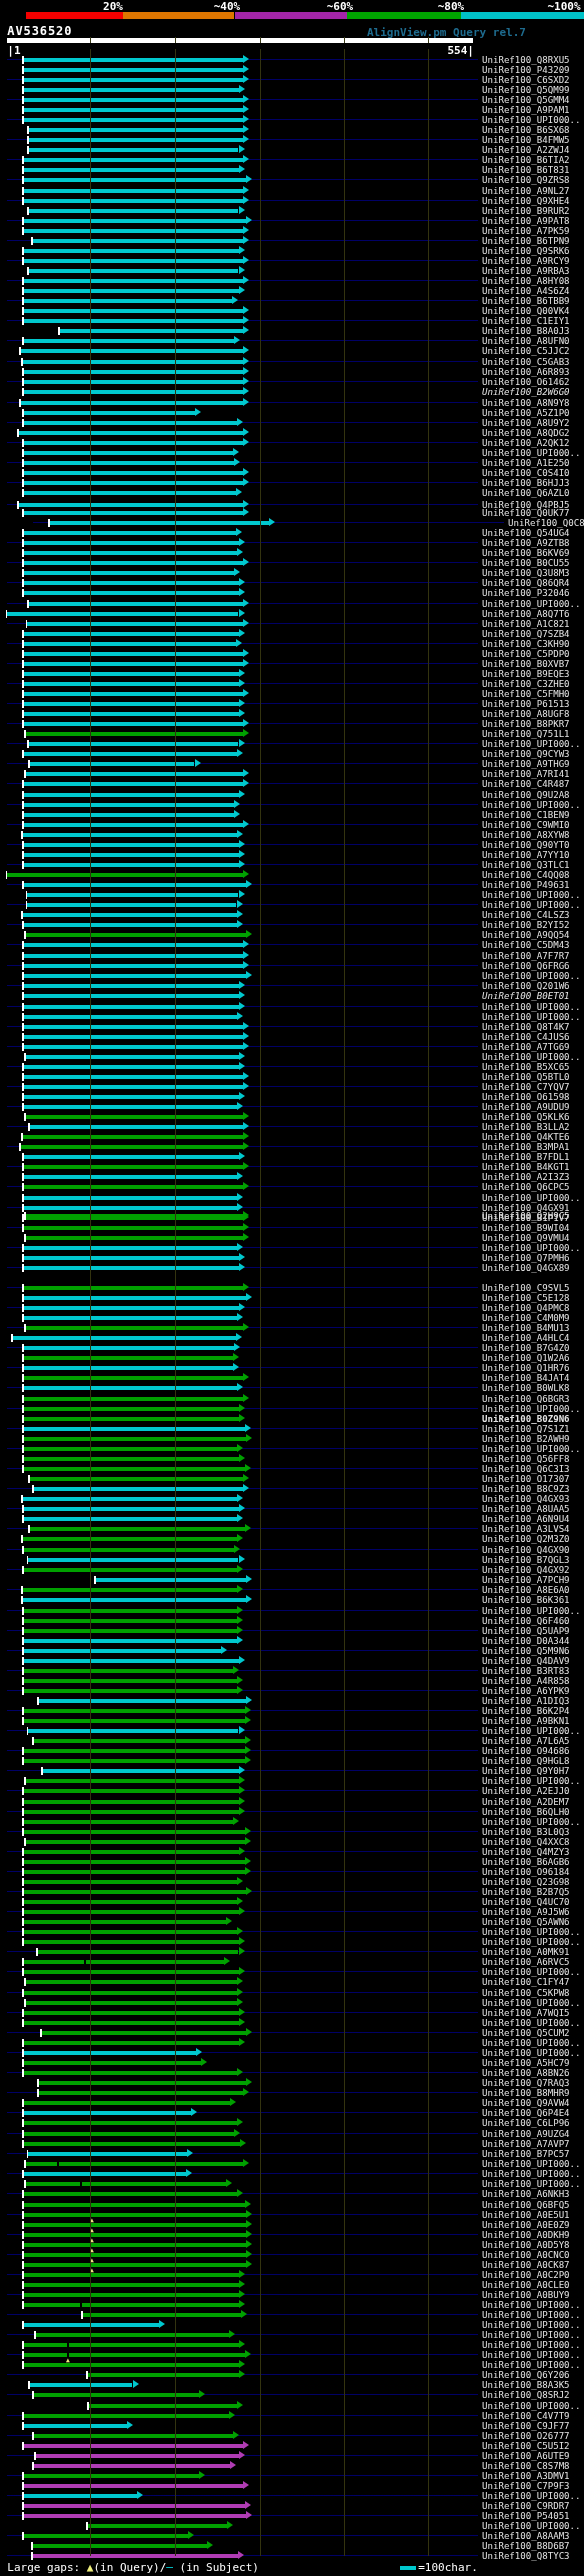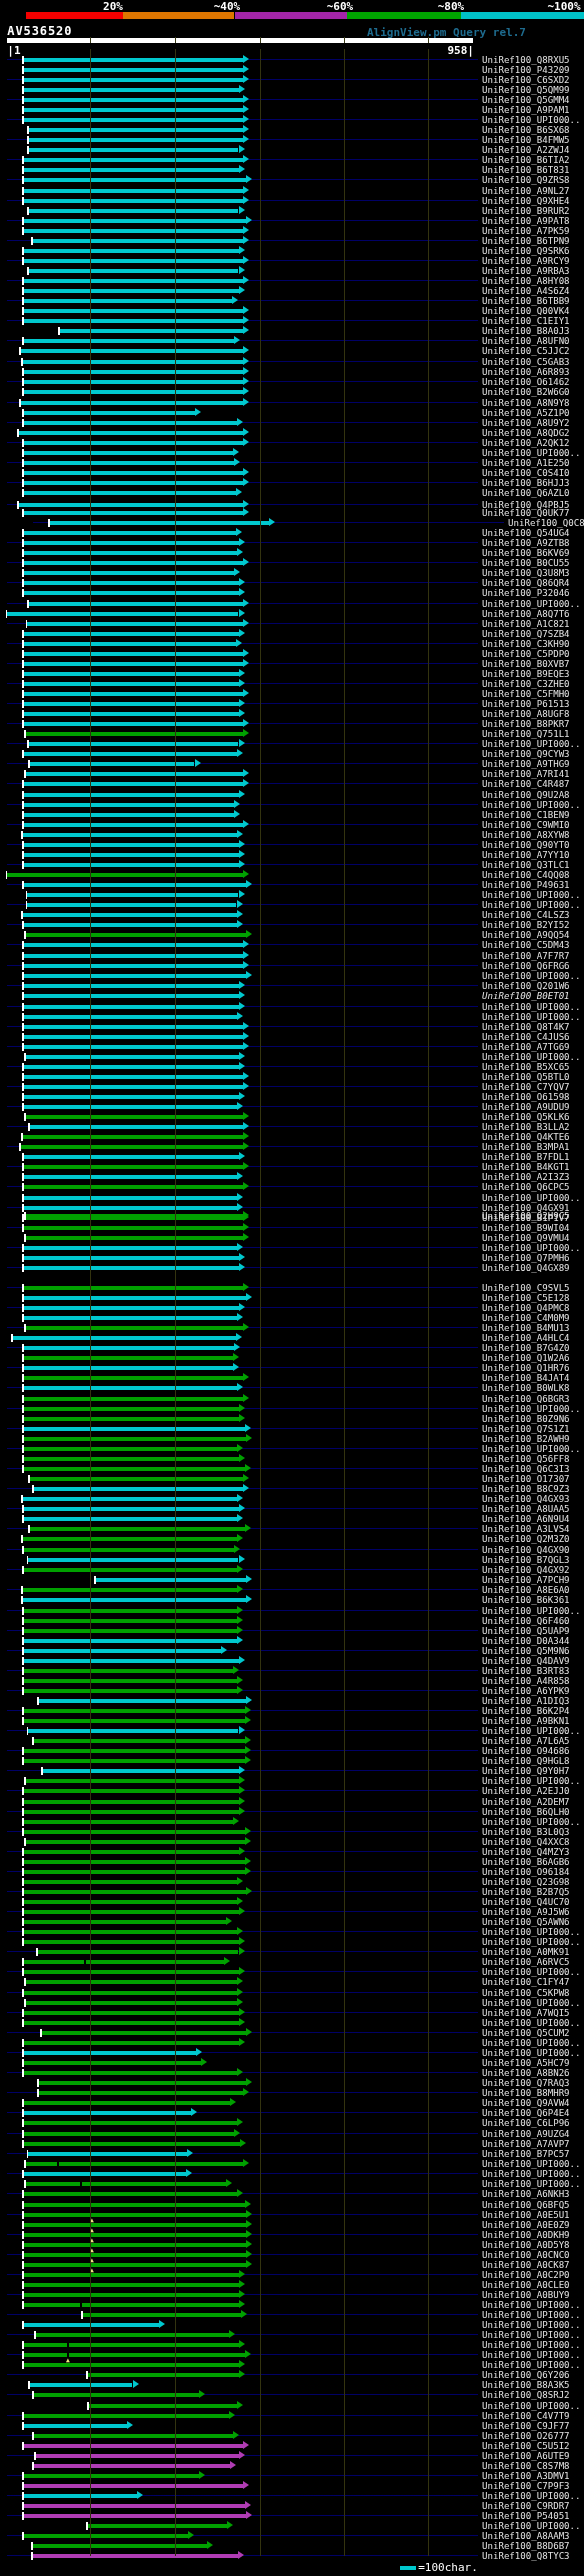--- a/index.html
+++ b/index.html
@@ -40,21 +40,21 @@
       <div class="pct" style="left: 340px;">~60%</div>
       <div class="seg" style="left: 347px; width: 114px; background: rgb(0, 164, 0);"></div>
       <div class="pct" style="left: 451px;">~80%</div>
       <div class="seg" style="left: 461px; width: 123px; background: rgb(0, 194, 200);"></div>
       <div class="pct" style="left: 564px;">~100%</div>
     </div>
   <div id="title">AV536520</div>
   <div id="credit">AlignView.pm Query rel.7</div>
   <div id="qbar"></div>
   <div id="startlab">|1</div>
-  <div id="endlab">958|</div>
+  <div id="endlab">554|</div>
   <div id="plot">
       <div class="row" style="top: 55px;">
         <div class="sline"></div>
         <div class="bar" style="left: 24px; width: 219px; background: rgb(0, 200, 206);"></div>
         <div class="stick" style="left: 22px;"></div>
         <div class="arrow" style="left: 243px; border-left: 6.4px solid rgb(0, 200, 206);"></div>
         <div class="lbl">UniRef100_Q8RXU5</div>
       </div>
       <div class="row" style="top: 65px;">
         <div class="bar" style="left: 24px; width: 219px; background: rgb(0, 200, 206);"></div>
@@ -257,21 +257,21 @@
         <div class="arrow" style="left: 243px; border-left: 6.4px solid rgb(0, 200, 206);"></div>
         <div class="lbl">UniRef100_A6R893</div>
       </div>
       <div class="row" style="top: 377px;">
         <div class="sline"></div>
         <div class="bar" style="left: 24px; width: 219px; background: rgb(0, 200, 206);"></div>
         <div class="stick" style="left: 22px;"></div>
         <div class="arrow" style="left: 243px; border-left: 6.4px solid rgb(0, 200, 206);"></div>
         <div class="lbl">UniRef100_O61462</div>
       </div>
-      <div class="row" style="top: 387px;">
+      <div class="row" style="top: 387px; font-style: italic;">
         <div class="bar" style="left: 24px; width: 219px; background: rgb(0, 200, 206);"></div>
         <div class="stick" style="left: 22px;"></div>
         <div class="arrow" style="left: 243px; border-left: 6.4px solid rgb(0, 200, 206);"></div>
         <div class="lbl">UniRef100_B2W6G0</div>
       </div>
       <div class="row" style="top: 398px;">
         <div class="sline"></div>
         <div class="bar" style="left: 21px; width: 222px; background: rgb(0, 200, 206);"></div>
         <div class="stick" style="left: 19px;"></div>
         <div class="arrow" style="left: 243px; border-left: 6.4px solid rgb(0, 200, 206);"></div>
@@ -920,21 +920,21 @@
         <div class="arrow" style="left: 243px; border-left: 6.4px solid rgb(0, 160, 0);"></div>
         <div class="lbl">UniRef100_Q6BGR3</div>
       </div>
       <div class="row" style="top: 1404px;">
         <div class="sline"></div>
         <div class="bar" style="left: 24px; width: 215px; background: rgb(0, 160, 0);"></div>
         <div class="stick" style="left: 22px;"></div>
         <div class="arrow" style="left: 239px; border-left: 6.4px solid rgb(0, 160, 0);"></div>
         <div class="lbl">UniRef100_UPI000..</div>
       </div>
-      <div class="row" style="top: 1414px;">
+      <div class="row" style="top: 1414px; font-weight: bold;">
         <div class="bar" style="left: 24px; width: 215px; background: rgb(0, 160, 0);"></div>
         <div class="stick" style="left: 22px;"></div>
         <div class="arrow" style="left: 239px; border-left: 6.4px solid rgb(0, 160, 0);"></div>
         <div class="lbl">UniRef100_B0Z9N6</div>
       </div>
       <div class="row" style="top: 1424px;">
         <div class="sline"></div>
         <div class="bar" style="left: 24px; width: 221px; background: rgb(0, 200, 206);"></div>
         <div class="stick" style="left: 22px;"></div>
         <div class="arrow" style="left: 245px; border-left: 6.4px solid rgb(0, 200, 206);"></div>
@@ -1675,20 +1675,21 @@
         <div class="lbl">UniRef100_B8D6B7</div>
       </div>
       <div class="row" style="top: 2551px;">
         <div class="sline"></div>
         <div class="bar" style="left: 33px; width: 205px; background: rgb(176, 60, 180);"></div>
         <div class="stick" style="left: 31px;"></div>
         <div class="arrow" style="left: 238px; border-left: 6.4px solid rgb(176, 60, 180);"></div>
         <div class="lbl">UniRef100_Q8TYC3</div>
       </div>
     </div>
+  <div id="footer"><span>Large gaps: </span><span class="ysym">▲</span><span>(in Query)/</span><span class="csym">─</span><span> (in Subject)</span></div>
   <div id="scalekey"><span class="dash"></span><span>=100char.</span></div>
 <div class="qtick" style="left: 90px;"></div>
     <div class="grid" style="left: 90px;"></div>
     <div class="qtick" style="left: 175px;"></div>
     <div class="grid" style="left: 175px;"></div>
     <div class="qtick" style="left: 260px;"></div>
     <div class="grid" style="left: 260px;"></div>
     <div class="qtick" style="left: 344px;"></div>
     <div class="grid" style="left: 344px;"></div>
     <div class="qtick" style="left: 428px;"></div>

